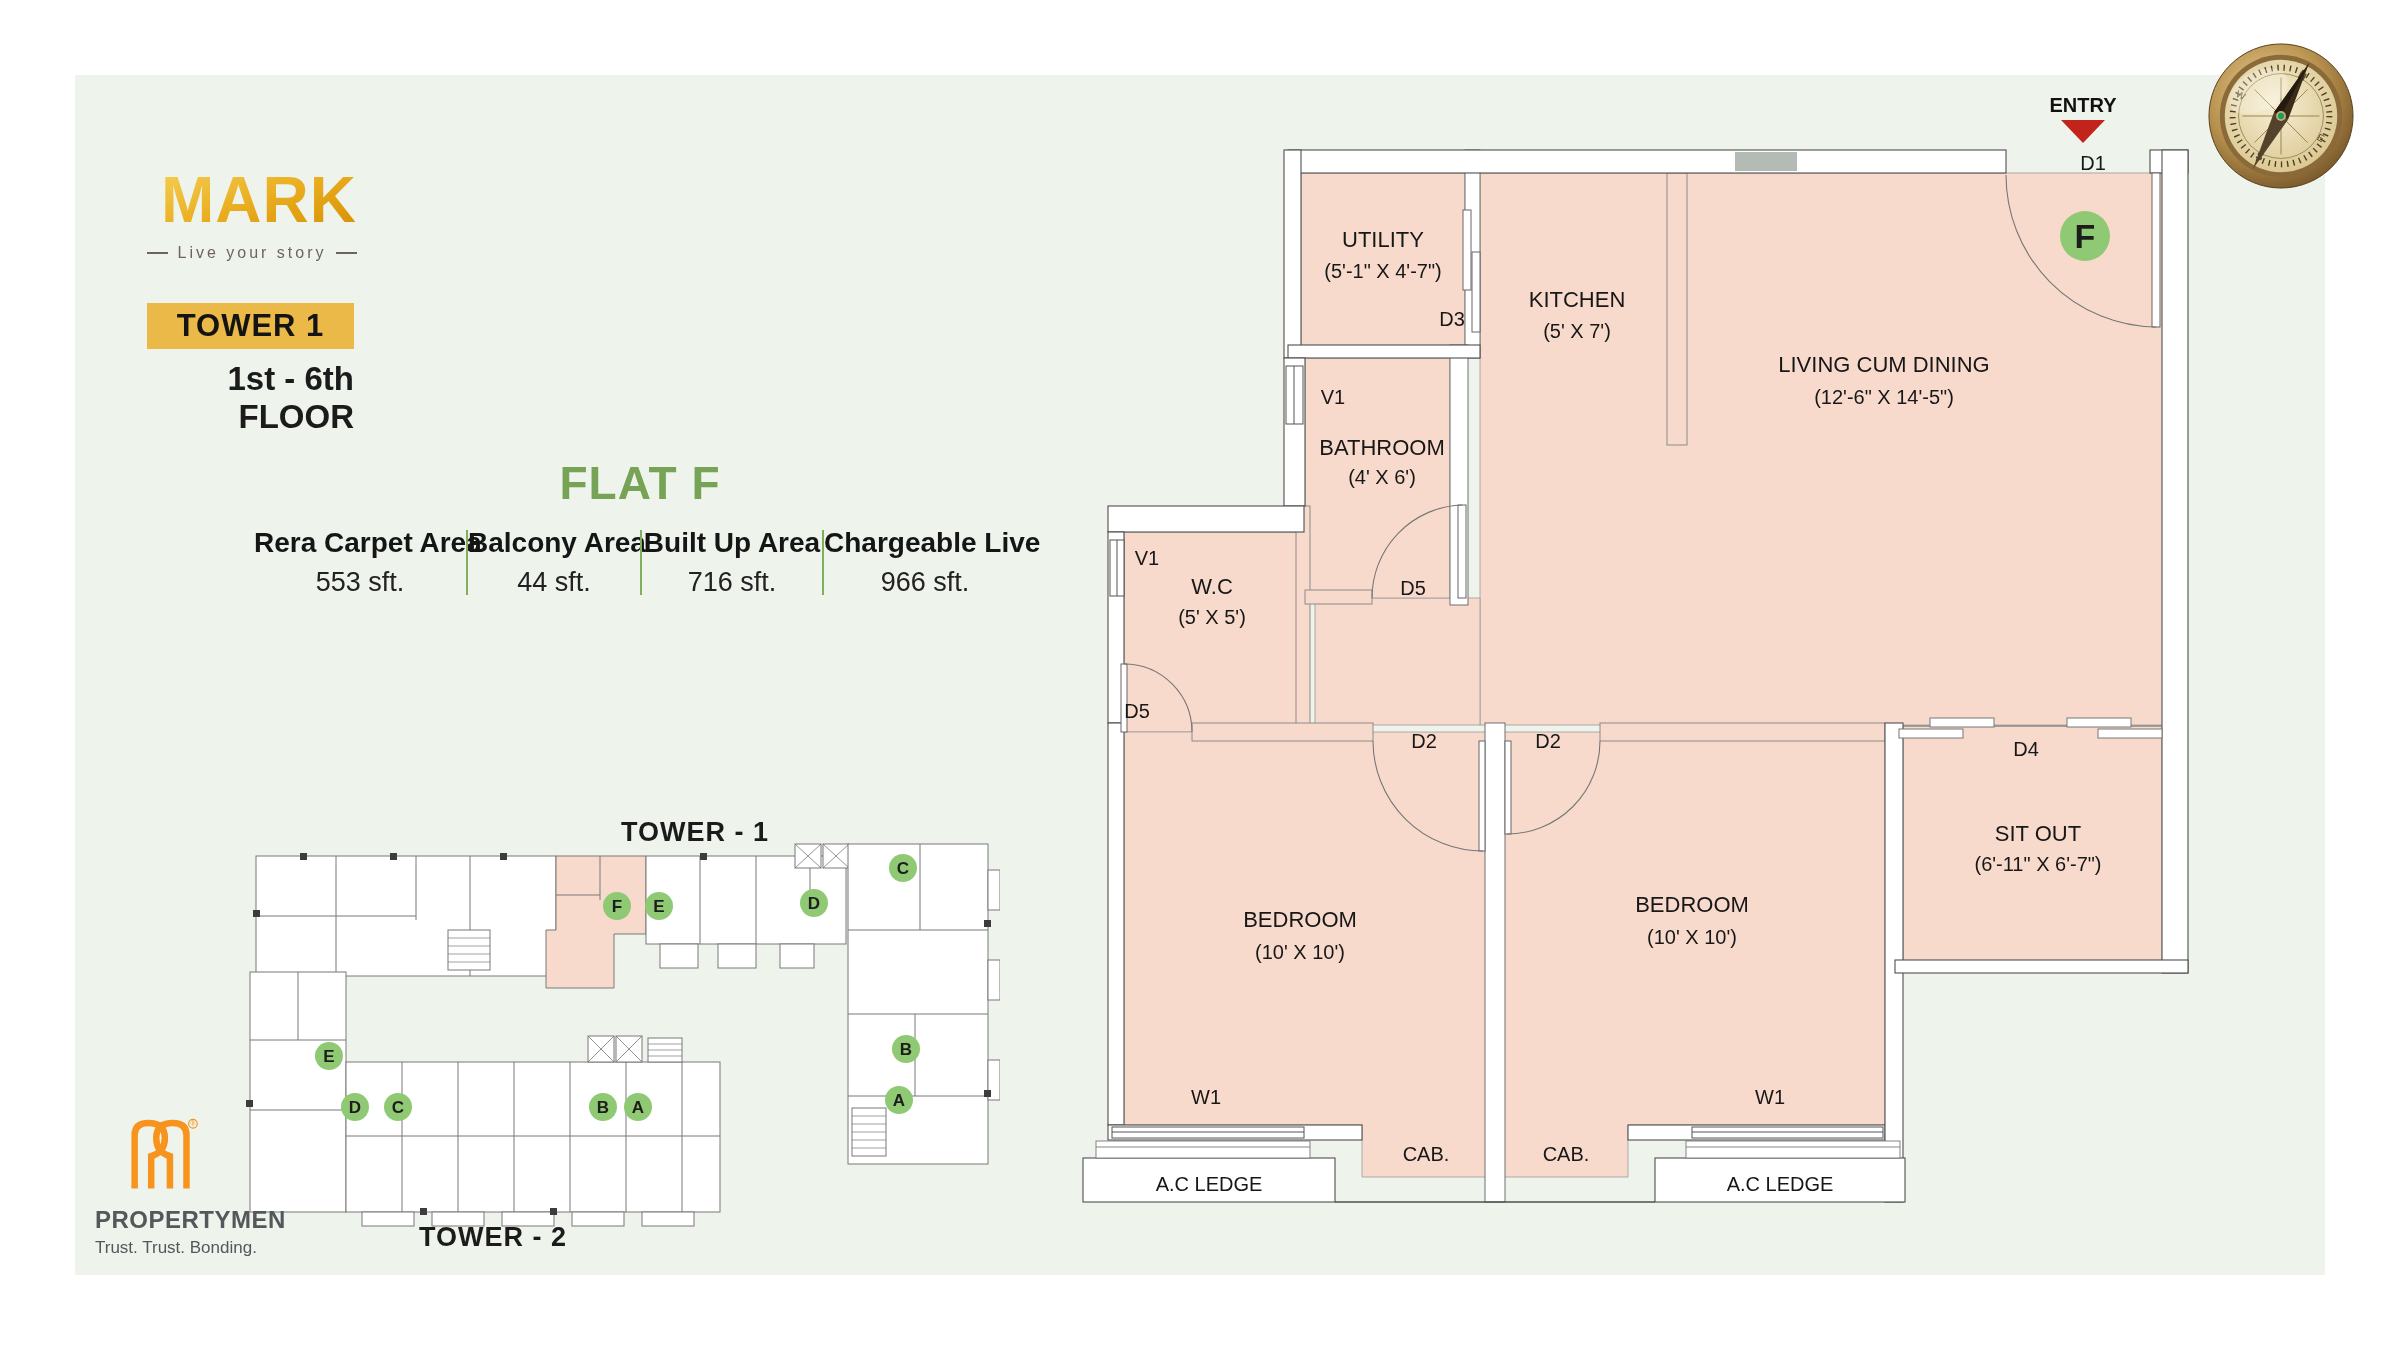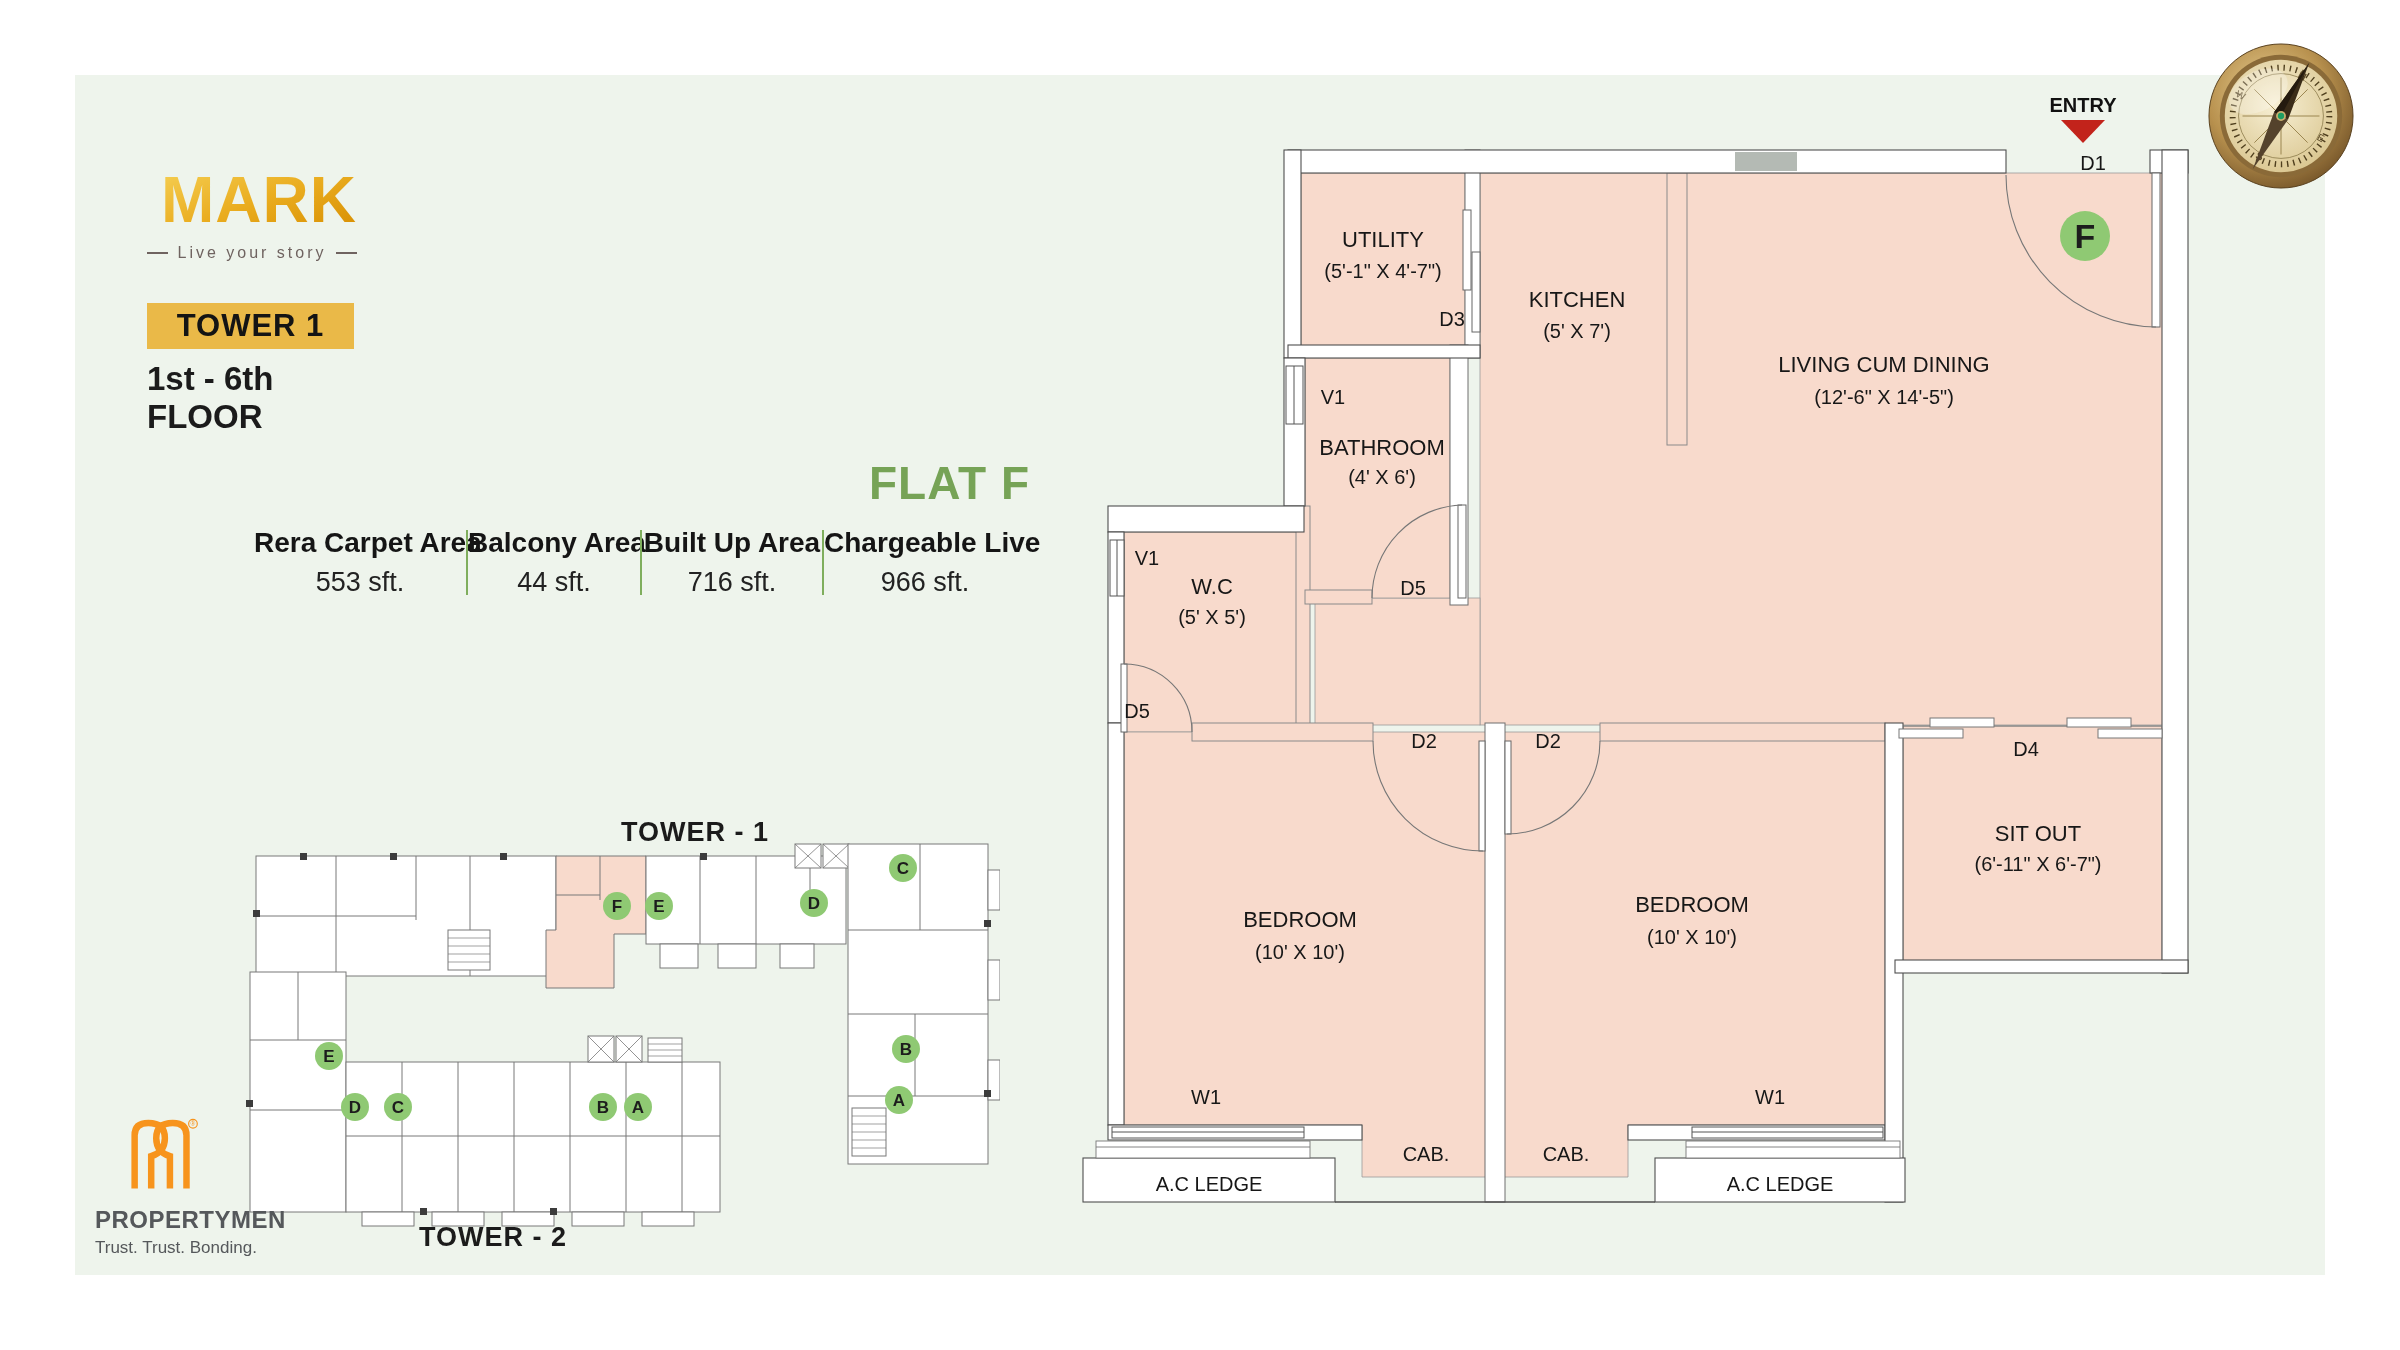--- a/index.html
+++ b/index.html
@@ -13,23 +13,23 @@
   .logo-text{font-size:64px;font-weight:800;letter-spacing:1px;line-height:1;
     background:linear-gradient(160deg,#F4CC4F 5%,#EAAD20 50%,#D99104 95%);
     -webkit-background-clip:text;background-clip:text;color:transparent;display:inline-block}
   .logo-tagrow{display:flex;align-items:center;gap:9px;margin-top:12px}
   .tag-rule{flex:1;height:2px;background:#6F6360}
   .logo-tagline{color:#6F6360;font-size:16px;letter-spacing:3px;font-weight:500;white-space:nowrap}
 
   #tower-badge{left:147px;top:303px;width:207px;height:46px;background:#EAB948;
     display:flex;align-items:center;justify-content:center;font-size:31px;font-weight:800;
     color:#141414;letter-spacing:1px}
-  #floor-range{left:147px;top:360px;width:207px;text-align:left;font-size:33px;font-weight:600;color:#1b1b1b}
-
-  #flat-title{left:250px;top:456px;width:780px;text-align:right;font-size:46px;font-weight:800;
+  #floor-range{left:147px;top:360px;width:207px;text-align:right;font-size:33px;font-weight:600;color:#1b1b1b}
+
+  #flat-title{left:250px;top:456px;width:780px;text-align:center;font-size:46px;font-weight:800;
     color:#76A356;letter-spacing:1px}
   #areas{left:235px;top:527px;width:810px;display:flex;justify-content:center}
   .area-cell{text-align:center}
   .area-label{font-size:28px;font-weight:700;color:#151515;white-space:nowrap}
   .area-value{font-size:27px;font-weight:400;color:#222;margin-top:8px}
   .area-sep{width:2px;background:#7FAE5D;margin:3px 0}
 
   
   #pm-text{left:95px;top:1206px;width:260px}
   .pm-company{font-size:24px;font-weight:800;color:#55585B;letter-spacing:.5px}

